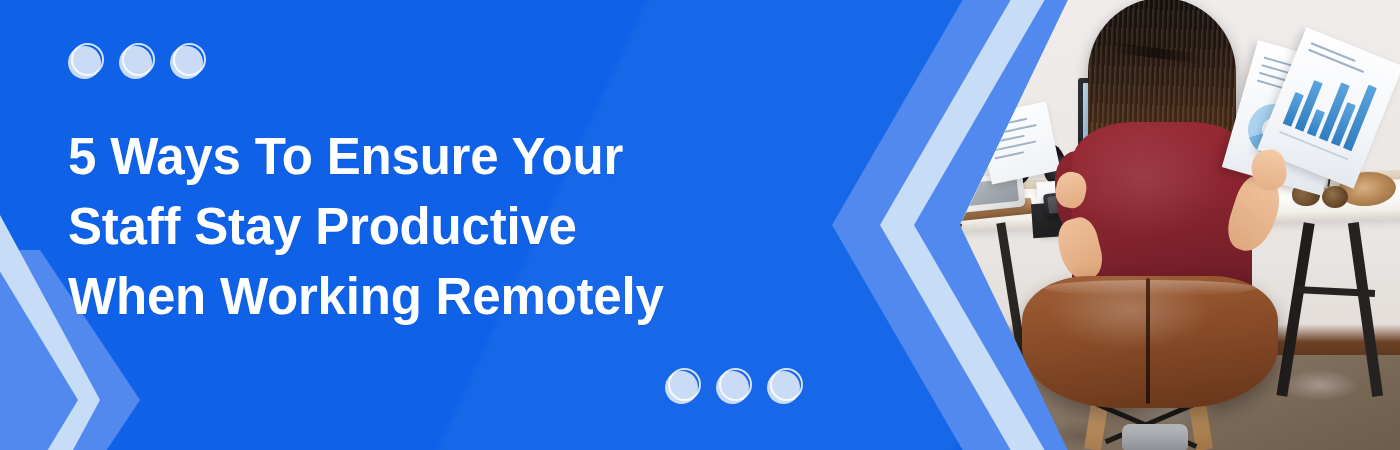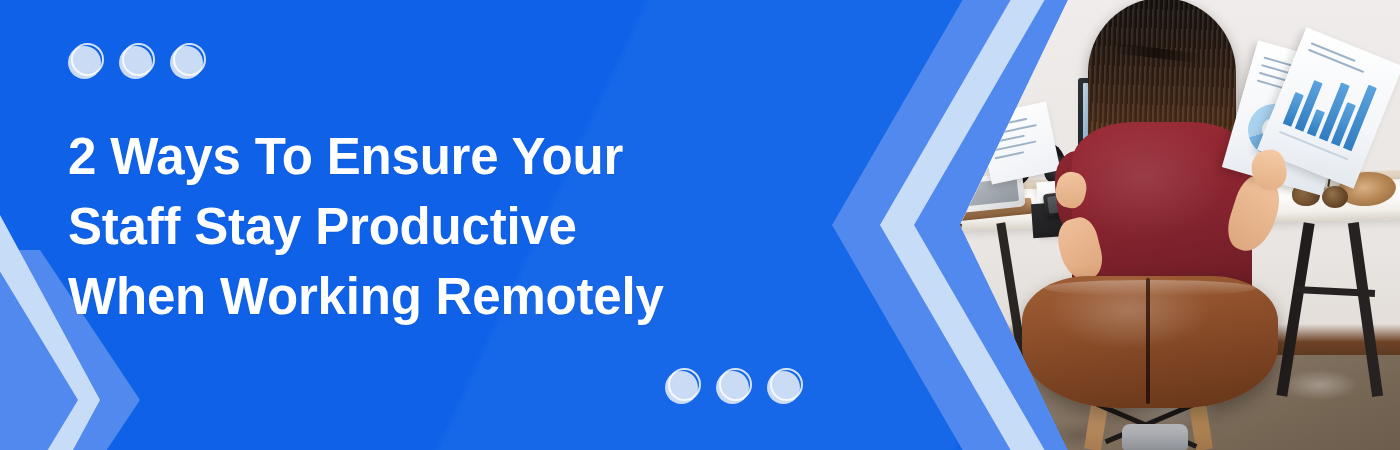--- a/index.html
+++ b/index.html
@@ -504,21 +504,21 @@
     <div class="dot">
         <span class="disc"></span>
         <span class="ring"></span>
       </div>
     <div class="dot">
         <span class="disc"></span>
         <span class="ring"></span>
       </div>
   </div>
 
-  <div class="title">2 Ways To Ensure Your
+  <div class="title">5 Ways To Ensure Your
 Staff Stay Productive
 When Working Remotely</div>
 
   <div class="dots bottom">
     <div class="dot">
         <span class="disc"></span>
         <span class="ring"></span>
       </div>
     <div class="dot">
         <span class="disc"></span>

